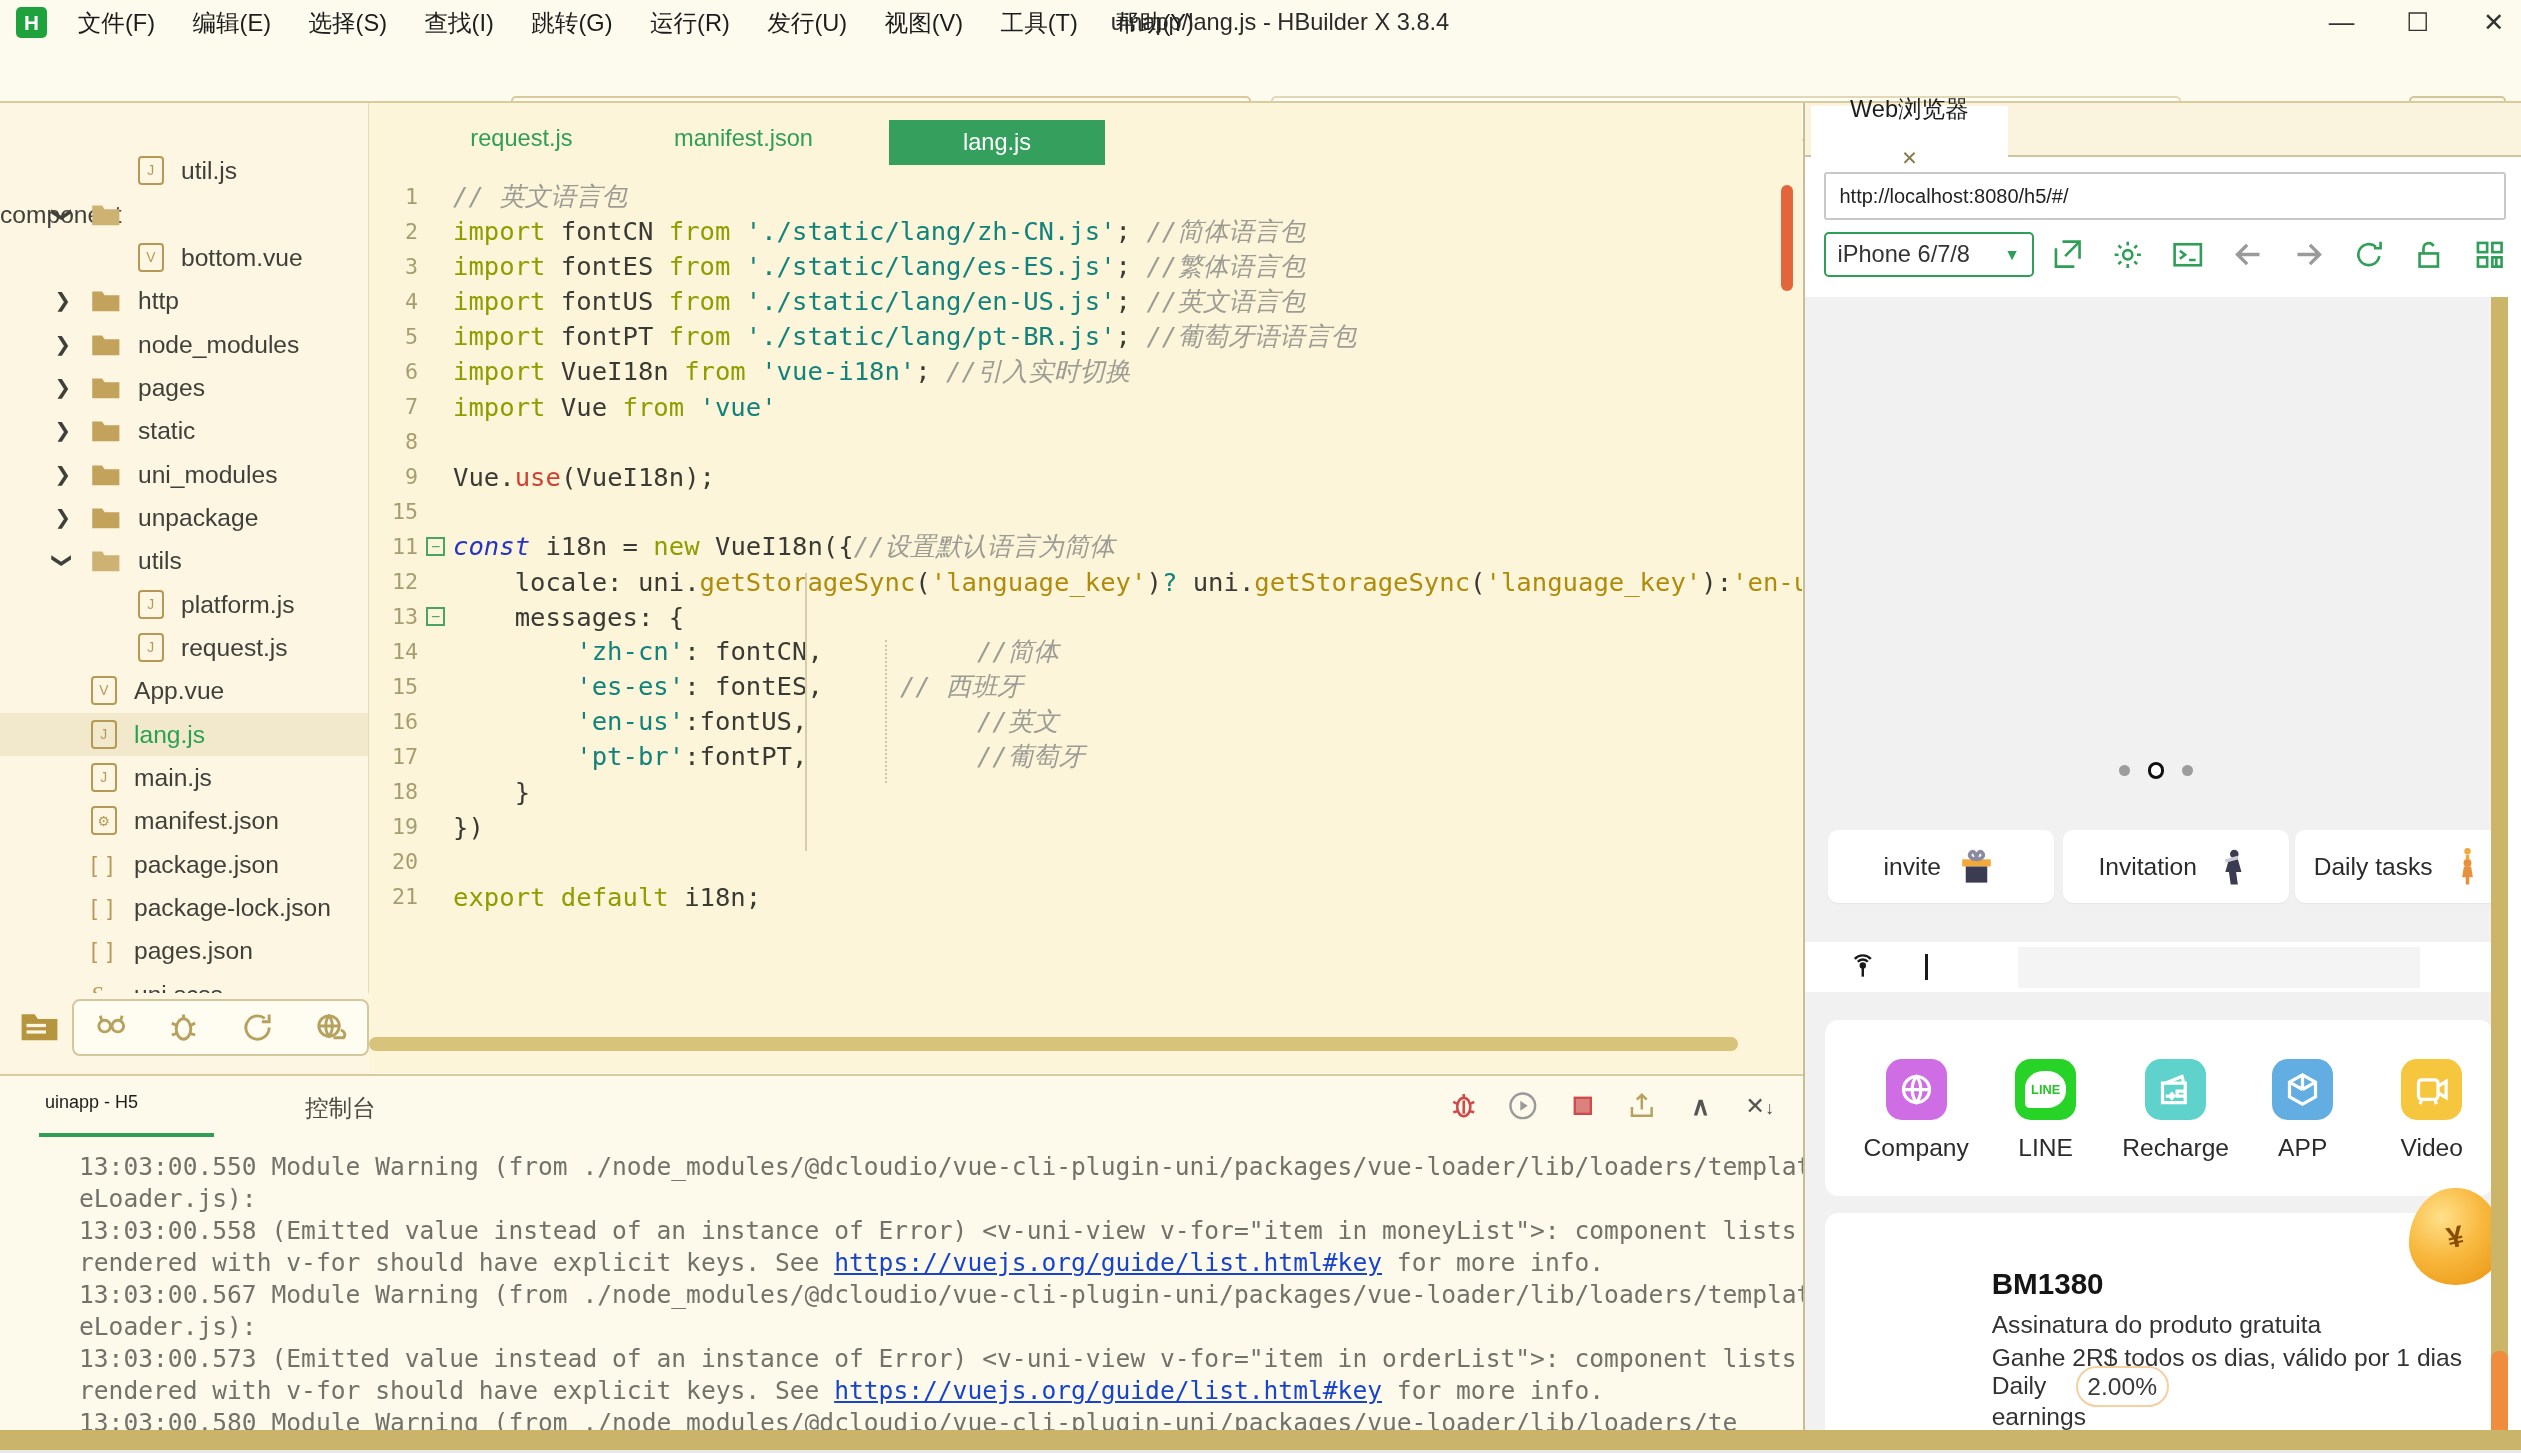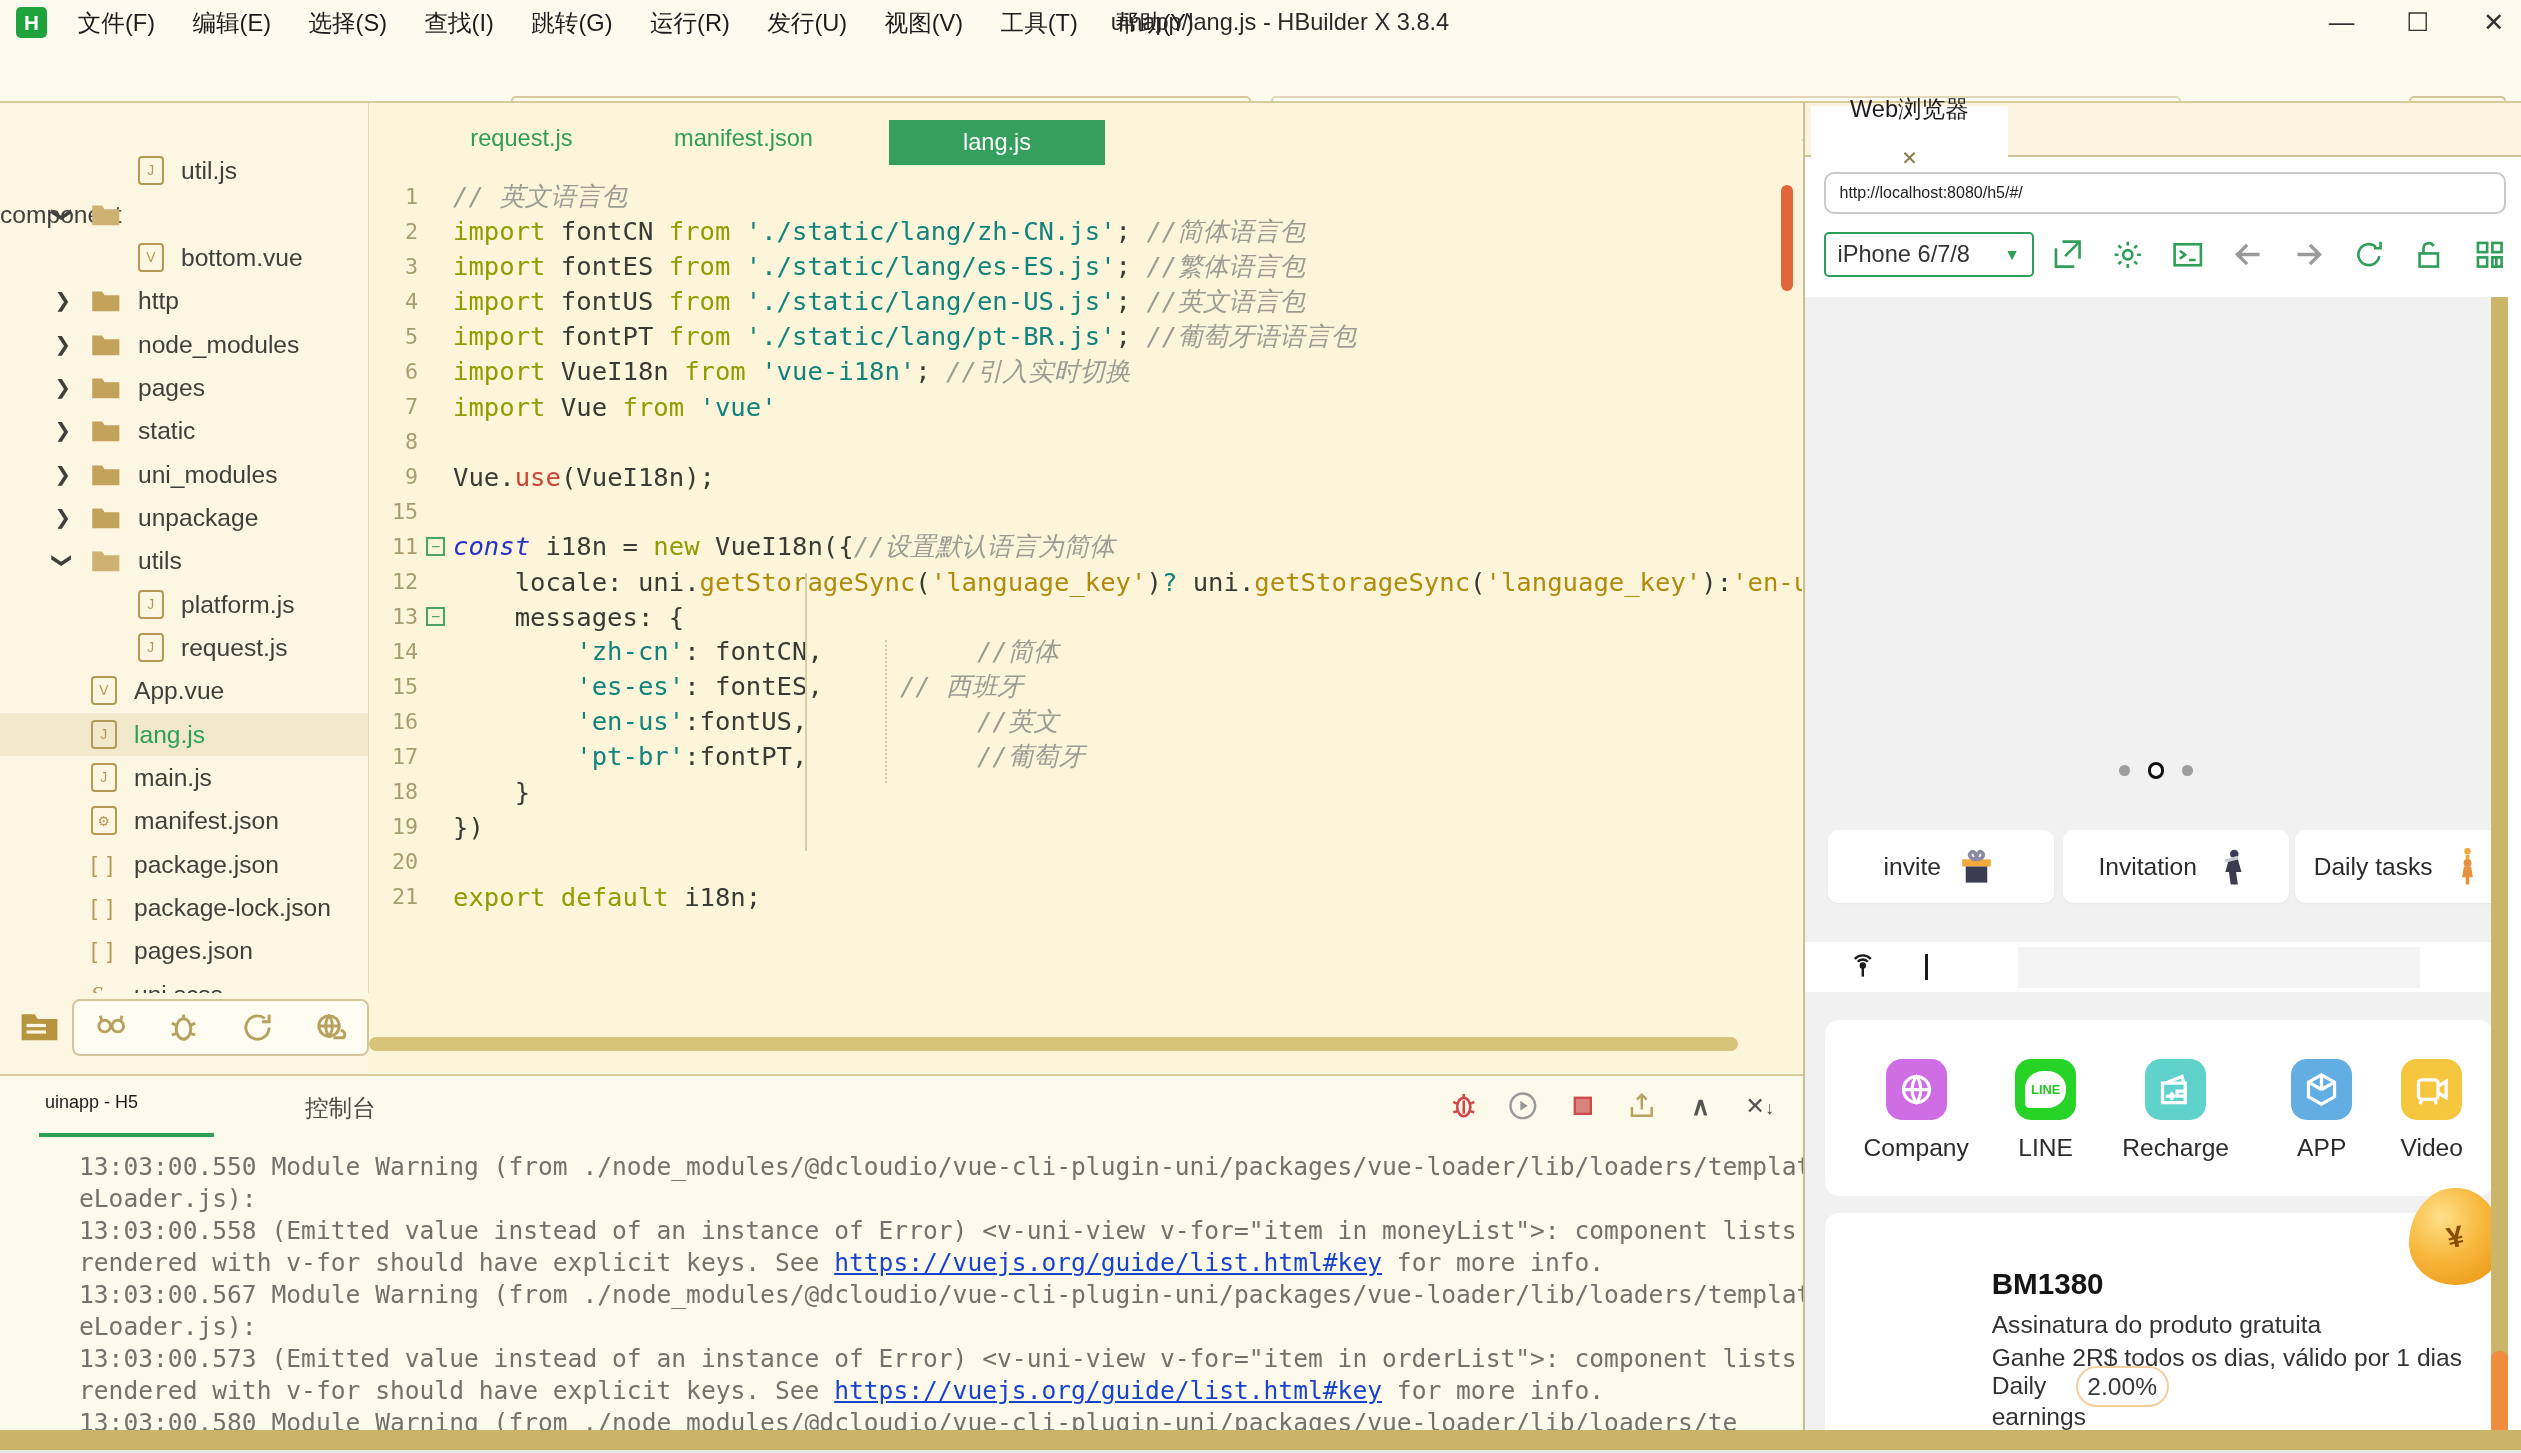--- a/index.html
+++ b/index.html
@@ -91,22 +91,22 @@
   #con-log p { white-space:pre-wrap; word-break:break-all; }
   #con-log a { color:#1743cd; text-decoration:underline; }
 
   
   #rightpanel { left:1803px; top:103px; width:719px; height:1327px; background:#fff; border-left:2px solid #cbbd92; }
   #rp-tabstrip { left:0; top:0; width:719px; height:54px; background:#faf3dd; border-bottom:2px solid #d0c49a; }
   #rp-tab { left:5.9px; top:3px; width:197px; height:51px; background:#fff; display:flex; align-items:center;
             justify-content:center; gap:21.7px;flex-direction:column; }
   #rp-tab-label { font-size:23.6px; color:#1c1c1c; }
   #rp-tab-close { font-size:19.7px; color:#8a7b4a; }
-  #url-bar { left:18.7px; top:69px; width:682px; height:42px; border:2px solid #c9c9c9; border-radius:10px;
-             font-size:16px; color:#222; padding-left:13.8px; font-family:"Liberation Sans",sans-serif; background:#fff; }
+  #url-bar { left:18.7px; top:69px; width:682px; height:48px; border:2px solid #c9c9c9; border-radius:3px;
+             font-size:20px; color:#222; padding-left:13.8px; font-family:"Liberation Sans",sans-serif; background:#fff; }
   #device-select { left:18.7px; top:129px; width:210px; height:45px; border:2px solid #2f9e57; border-radius:4.9px;
                    display:flex; align-items:center; justify-content:space-between; padding:0 11.8px; background:#fff; }
   #device-label { font-size:23.6px; color:#333; }
   #device-caret { color:#2f9e57; font-size:15.8px; }
   #device-icons { left:246px; top:129px; width:455px; height:45px; display:flex; align-items:center;
                   justify-content:space-between; }
   .dev-icon { width:33px; height:33px; display:flex; align-items:center; justify-content:center; }
 
   #preview { left:0; top:194px; width:702px; height:1133px; background:#f1f1f1; overflow:hidden; }
   #banner { left:0; top:0; width:702px; height:257px; background:#f2bd58; }
@@ -716,21 +716,21 @@
         <div class="app-cell" style="left: 292px;">
           <div class="app-sq" style="background: rgb(95, 211, 203);">
             <svg width="39" height="39" viewBox="0 0 24 24" fill="none" stroke-width="2">
               <path stroke="#fff" d="M4 8h14v12H4z"></path>
               <path stroke="#fff" d="M6 8l10-4 1 4M13 13h5v3h-5z"></path>
               <path stroke="#fff" d="M6 16h5M9 14l2 2-2 2"></path>
             </svg>
           </div>
           <div class="app-label">Recharge</div>
         </div>
-        <div class="app-cell" style="left: 438px;">
+        <div class="app-cell" style="left: 419px;">
           <div class="app-sq" style="background: rgb(98, 174, 226);">
             <svg width="39" height="39" viewBox="0 0 24 24" fill="none" stroke-width="2">
               <path stroke="#fff" d="M12 3l8 4.5v9L12 21l-8-4.5v-9z"></path>
               <path stroke="#fff" d="M12 3v9m0 0L4 7.5M12 12l8-4.5"></path>
             </svg>
           </div>
           <div class="app-label">APP</div>
         </div>
         <div class="app-cell" style="left: 548px;">
           <div class="app-sq" style="background: rgb(246, 198, 62);">

